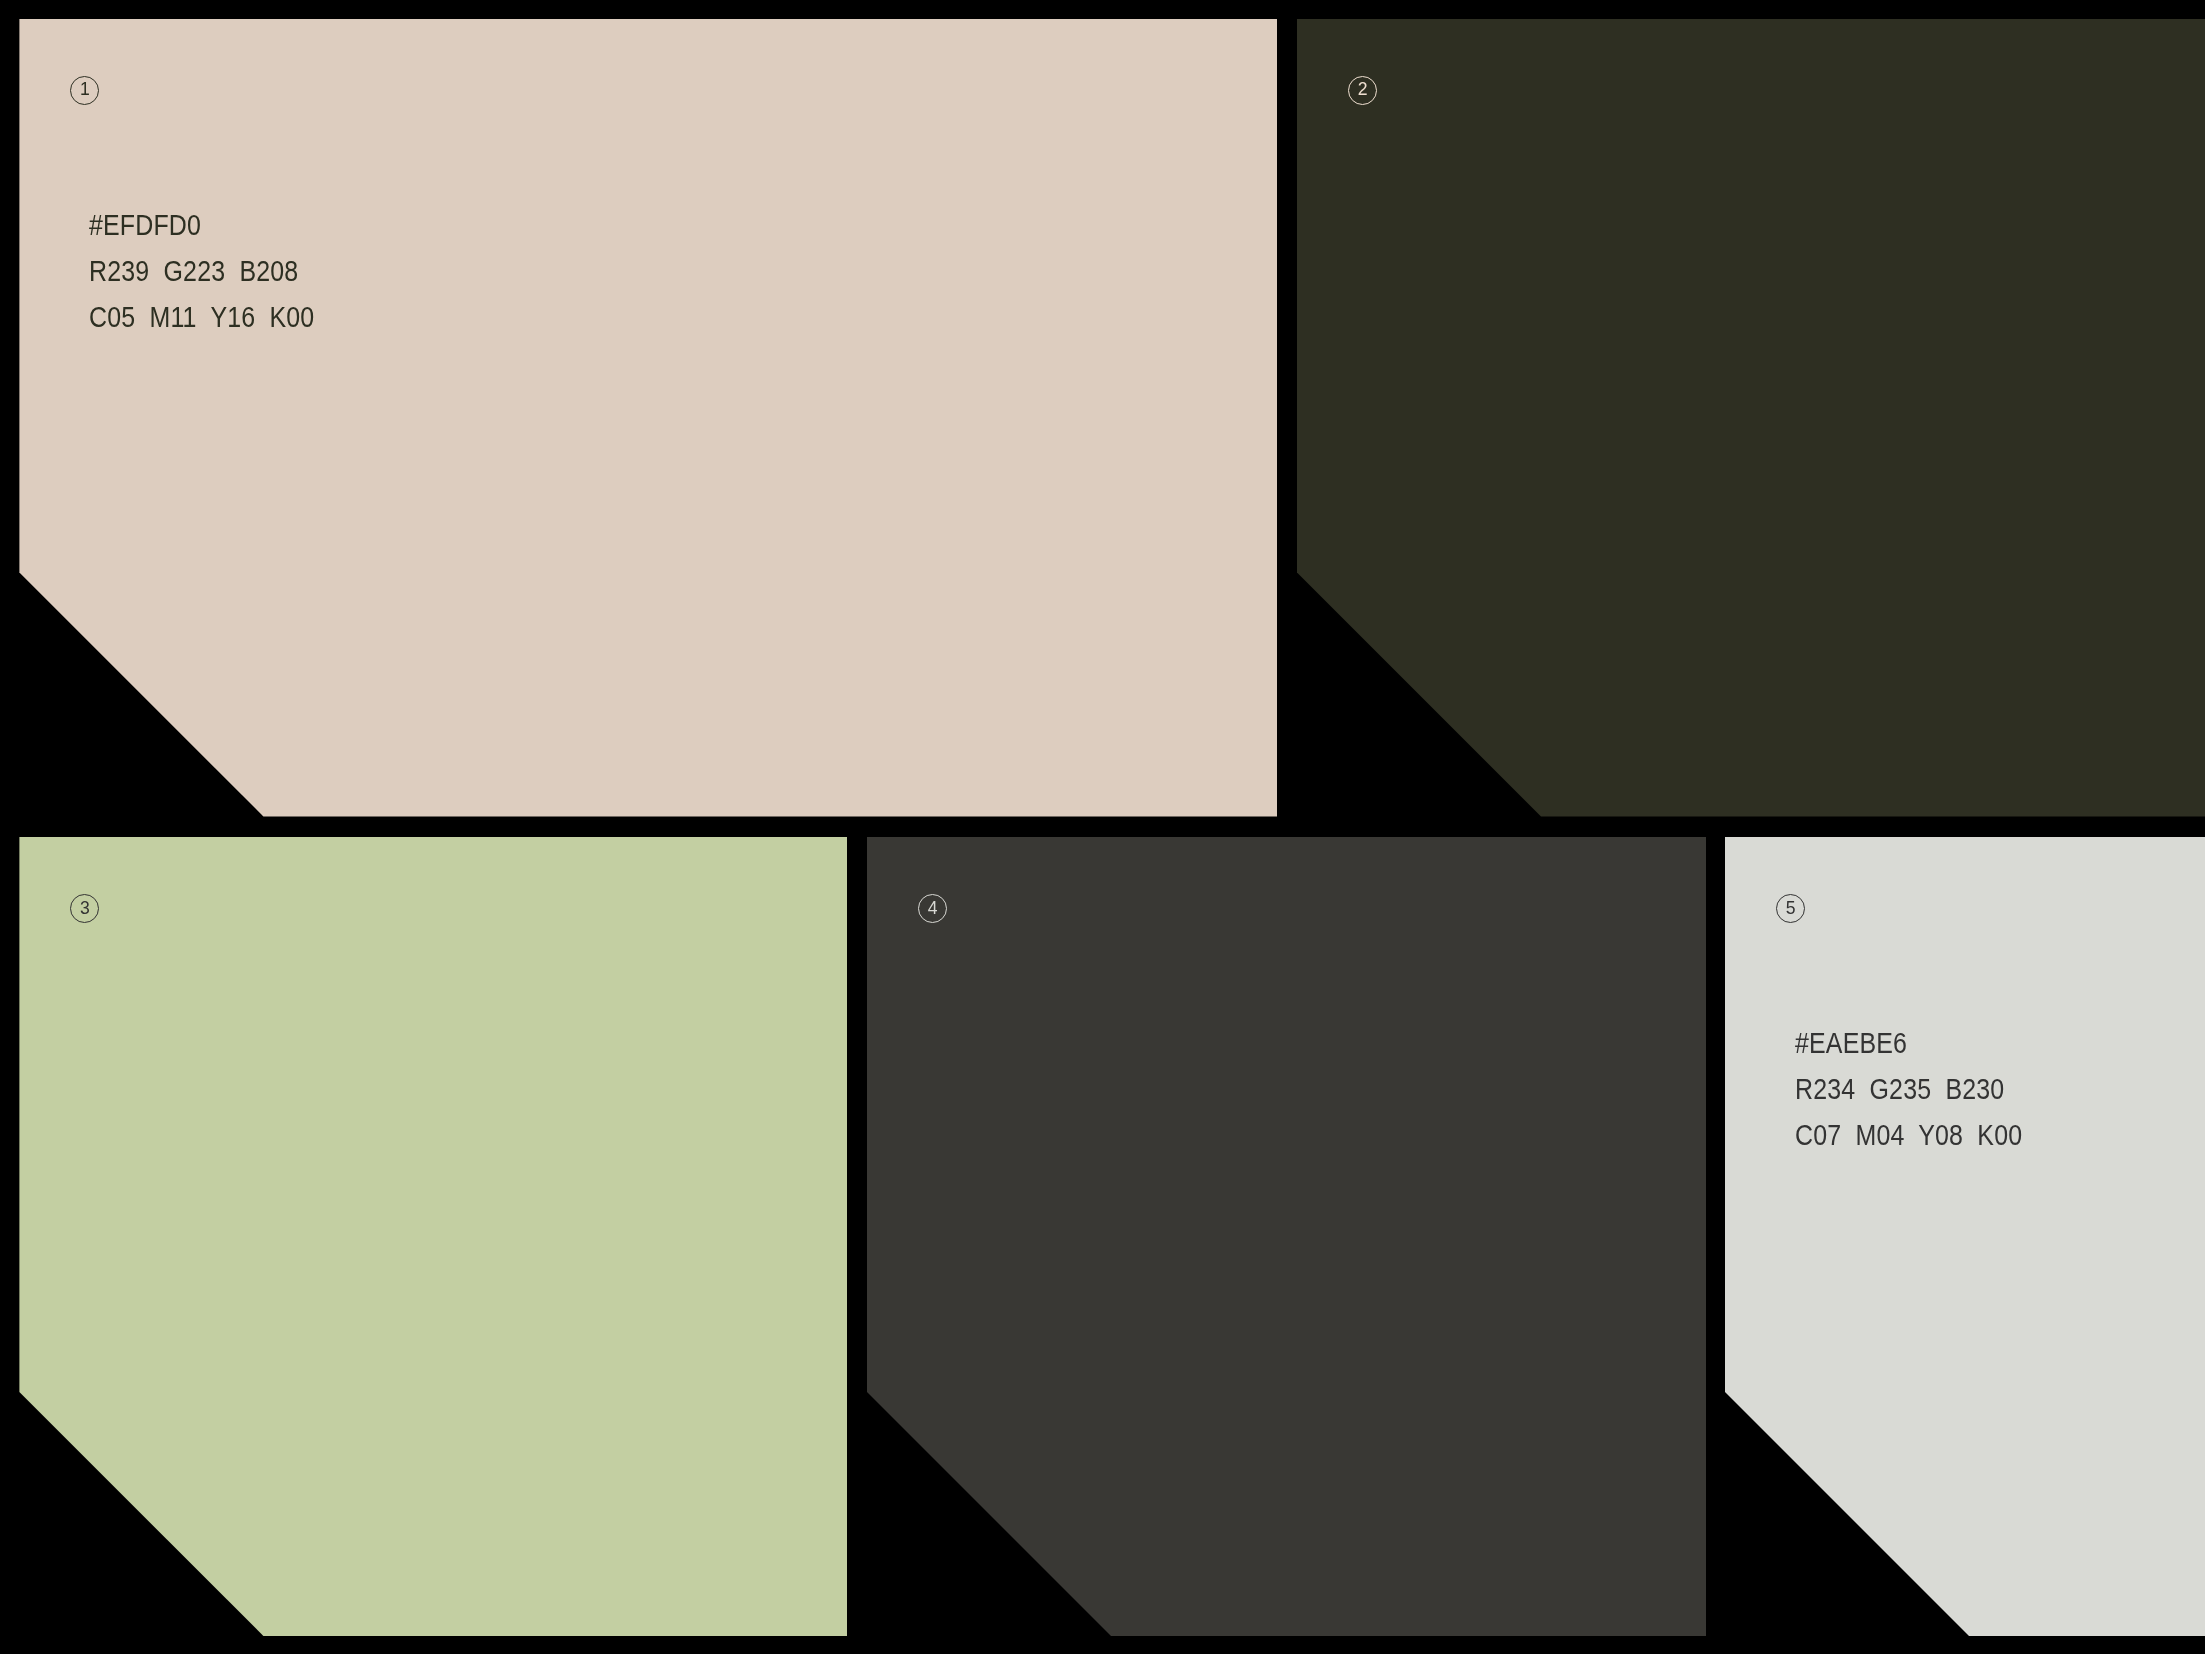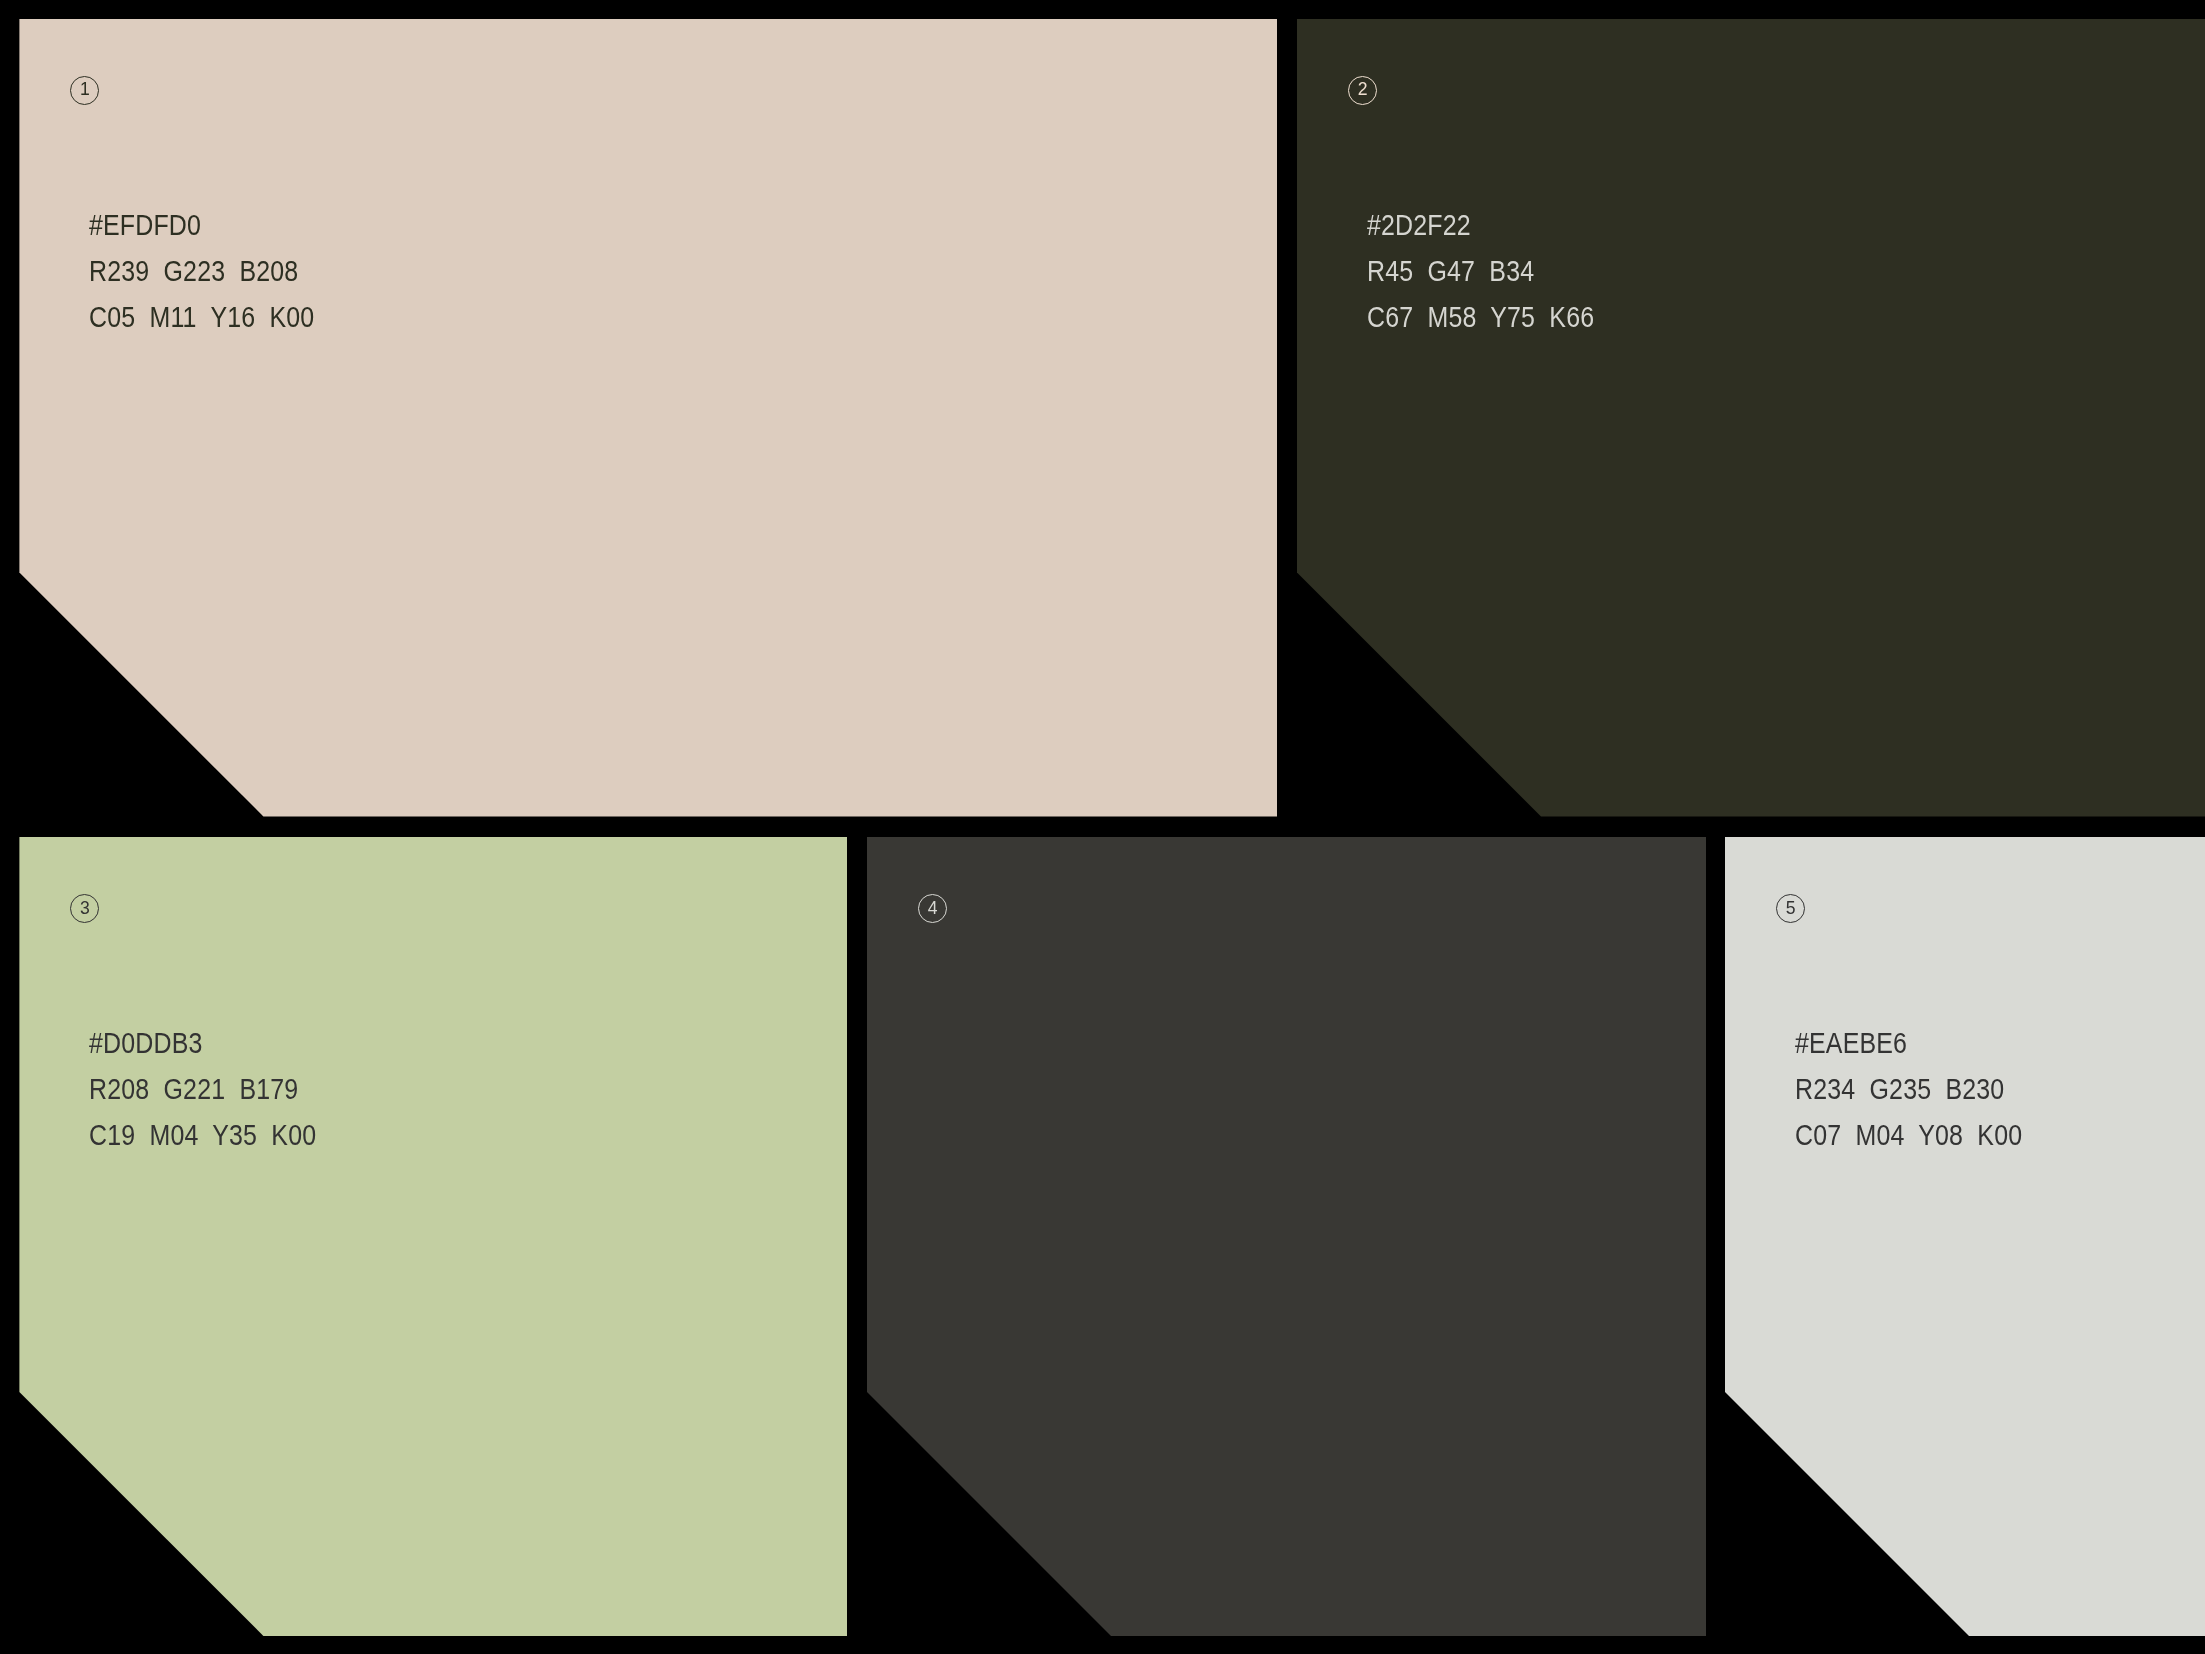--- a/index.html
+++ b/index.html
@@ -99,35 +99,25 @@
       <div class="info-line" style="color: rgb(45, 47, 34);">#EFDFD0</div>
       <div class="info-line" style="color: rgb(45, 47, 34);">R239  G223  B208</div>
       <div class="info-line" style="color: rgb(45, 47, 34);">C05  M11  Y16  K00</div>
     </div>
   </div>
 
   <div class="swatch" id="swatch-2" style="background: rgb(46, 47, 34);">
     <div class="swatch-badge" style="border-color: rgb(239, 223, 208); color: rgb(239, 223, 208);">
       <span class="badge-num">2</span>
     </div>
-    <div class="swatch-info">
-      <div class="info-line" style="color: rgb(213, 213, 208);">#2D2F22</div>
-      <div class="info-line" style="color: rgb(213, 213, 208);">R45  G47  B34</div>
-      <div class="info-line" style="color: rgb(213, 213, 208);">C67  M58  Y75  K66</div>
-    </div>
   </div>
 
   <div class="swatch" id="swatch-3" style="background: rgb(195, 207, 162);">
     <div class="swatch-badge" style="border-color: rgb(51, 51, 51); color: rgb(51, 51, 51);">
       <span class="badge-num">3</span>
-    </div>
-    <div class="swatch-info">
-      <div class="info-line" style="color: rgb(51, 51, 51);">#D0DDB3</div>
-      <div class="info-line" style="color: rgb(51, 51, 51);">R208  G221  B179</div>
-      <div class="info-line" style="color: rgb(51, 51, 51);">C19  M04  Y35  K00</div>
     </div>
   </div>
 
   <div class="swatch" id="swatch-4" style="background: rgb(57, 56, 52);">
     <div class="swatch-badge" style="border-color: rgb(216, 216, 211); color: rgb(216, 216, 211);">
       <span class="badge-num">4</span>
     </div>
   </div>
 
   <div class="swatch" id="swatch-5" style="background: rgb(217, 218, 213);">

